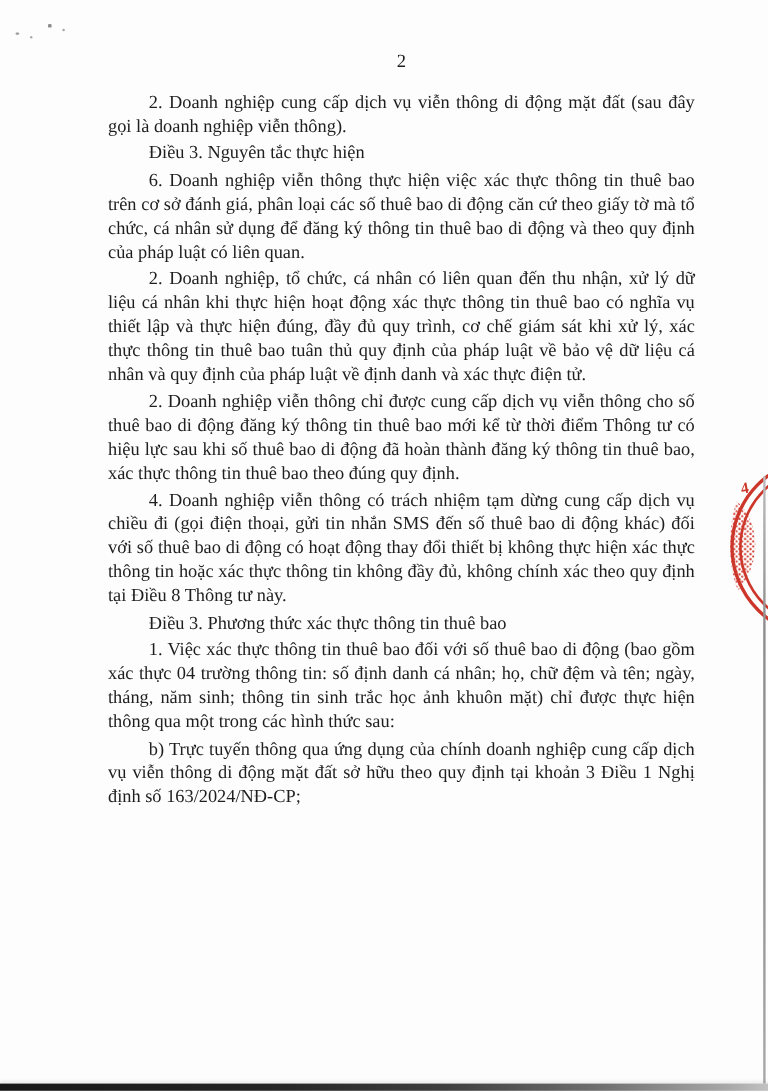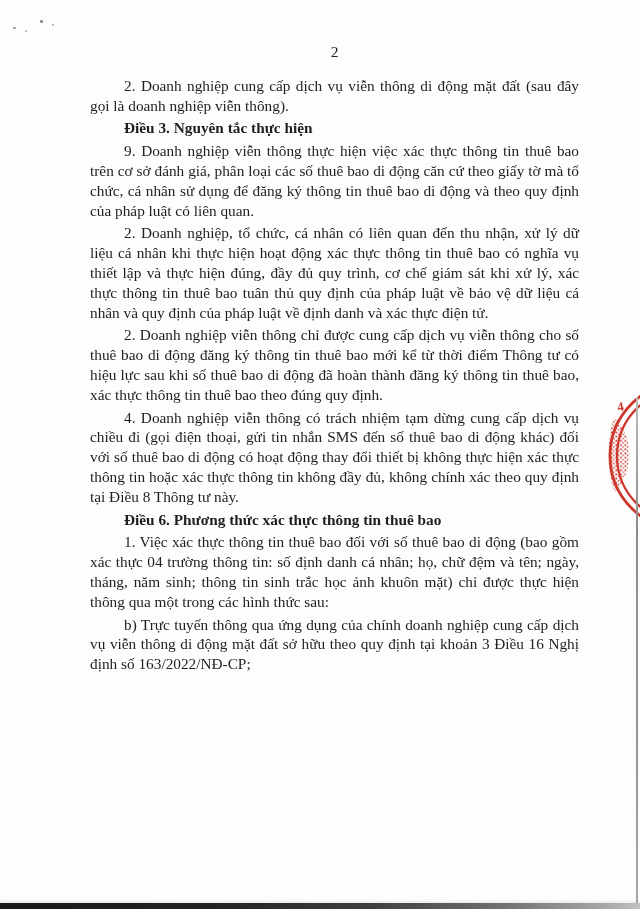--- a/index.html
+++ b/index.html
@@ -28,21 +28,21 @@
     text-align: center;
     text-indent: 0;
     margin: 0 0 14px 0;
     font-size: 15.5px;
   }
   .para, .heading {
     margin: 0 0 3px 0;
     text-indent: 34px;
   }
   .heading {
-    font-weight: bold;
+    font-weight: normal;
   }
   
   .corner-noise { position: absolute; left: 0; top: 0; width: 80px; height: 45px; }
   .sp { position: absolute; display: block; border-radius: 1px; }
   .sp1 { left: 13px; top: 27px; width: 3px; height: 2px; background: #9c9c9c; }
   .sp2 { left: 25px; top: 30px; width: 2px; height: 2px; background: #ababab; }
   .sp3 { left: 40px; top: 20px; width: 3px; height: 3px; background: #8e8e8e; }
   .sp4 { left: 52px; top: 24px; width: 2px; height: 2px; background: #a5a5a5; }
   
   .stamp { position: absolute; left: 606px; top: 385px; }
@@ -72,27 +72,27 @@
     <i class="sp sp2"></i>
     <i class="sp sp3"></i>
     <i class="sp sp4"></i>
   </div>
 
   <div class="content">
     <div class="page-number">2</div>
 
     <p class="para">2. Doanh nghiệp cung cấp dịch vụ viễn thông di động mặt đất (sau đây gọi là doanh nghiệp viễn thông).</p>
     <p class="heading">Điều 3. Nguyên tắc thực hiện</p>
-    <p class="para">9. Doanh nghiệp viễn thông thực hiện việc xác thực thông tin thuê bao trên cơ sở đánh giá, phân loại các số thuê bao di động căn cứ theo giấy tờ mà tổ chức, cá nhân sử dụng để đăng ký thông tin thuê bao di động và theo quy định của pháp luật có liên quan.</p>
+    <p class="para">6. Doanh nghiệp viễn thông thực hiện việc xác thực thông tin thuê bao trên cơ sở đánh giá, phân loại các số thuê bao di động căn cứ theo giấy tờ mà tổ chức, cá nhân sử dụng để đăng ký thông tin thuê bao di động và theo quy định của pháp luật có liên quan.</p>
     <p class="para">2. Doanh nghiệp, tổ chức, cá nhân có liên quan đến thu nhận, xử lý dữ liệu cá nhân khi thực hiện hoạt động xác thực thông tin thuê bao có nghĩa vụ thiết lập và thực hiện đúng, đầy đủ quy trình, cơ chế giám sát khi xử lý, xác thực thông tin thuê bao tuân thủ quy định của pháp luật về bảo vệ dữ liệu cá nhân và quy định của pháp luật về định danh và xác thực điện tử.</p>
     <p class="para">2. Doanh nghiệp viễn thông chỉ được cung cấp dịch vụ viễn thông cho số thuê bao di động đăng ký thông tin thuê bao mới kể từ thời điểm Thông tư có hiệu lực sau khi số thuê bao di động đã hoàn thành đăng ký thông tin thuê bao, xác thực thông tin thuê bao theo đúng quy định.</p>
     <p class="para">4. Doanh nghiệp viễn thông có trách nhiệm tạm dừng cung cấp dịch vụ chiều đi (gọi điện thoại, gửi tin nhắn SMS đến số thuê bao di động khác) đối với số thuê bao di động có hoạt động thay đổi thiết bị không thực hiện xác thực thông tin hoặc xác thực thông tin không đầy đủ, không chính xác theo quy định tại Điều 8 Thông tư này.</p>
-    <p class="heading">Điều 6. Phương thức xác thực thông tin thuê bao</p>
+    <p class="heading">Điều 3. Phương thức xác thực thông tin thuê bao</p>
     <p class="para">1. Việc xác thực thông tin thuê bao đối với số thuê bao di động (bao gồm xác thực 04 trường thông tin: số định danh cá nhân; họ, chữ đệm và tên; ngày, tháng, năm sinh; thông tin sinh trắc học ảnh khuôn mặt) chỉ được thực hiện thông qua một trong các hình thức sau:</p>
-    <p class="para">b) Trực tuyến thông qua ứng dụng của chính doanh nghiệp cung cấp dịch vụ viễn thông di động mặt đất sở hữu theo quy định tại khoản 3 Điều 16 Nghị định số 163/2022/NĐ-CP;</p>
+    <p class="para">b) Trực tuyến thông qua ứng dụng của chính doanh nghiệp cung cấp dịch vụ viễn thông di động mặt đất sở hữu theo quy định tại khoản 3 Điều 1 Nghị định số 163/2024/NĐ-CP;</p>
   </div>
 
   <svg class="stamp" width="34" height="150" viewBox="0 0 34 150" xmlns="http://www.w3.org/2000/svg">
     <defs>
       <pattern id="stampdots" width="4.6" height="4.2" patternUnits="userSpaceOnUse">
         <circle cx="1.1" cy="1.2" r="1.0" fill="#cd372b"></circle>
         <circle cx="3.3" cy="3.1" r="0.85" fill="#cd372b"></circle>
       </pattern>
     </defs>
     <circle cx="78" cy="71" r="74" fill="none" stroke="#cd372b" stroke-width="2.8"></circle>

